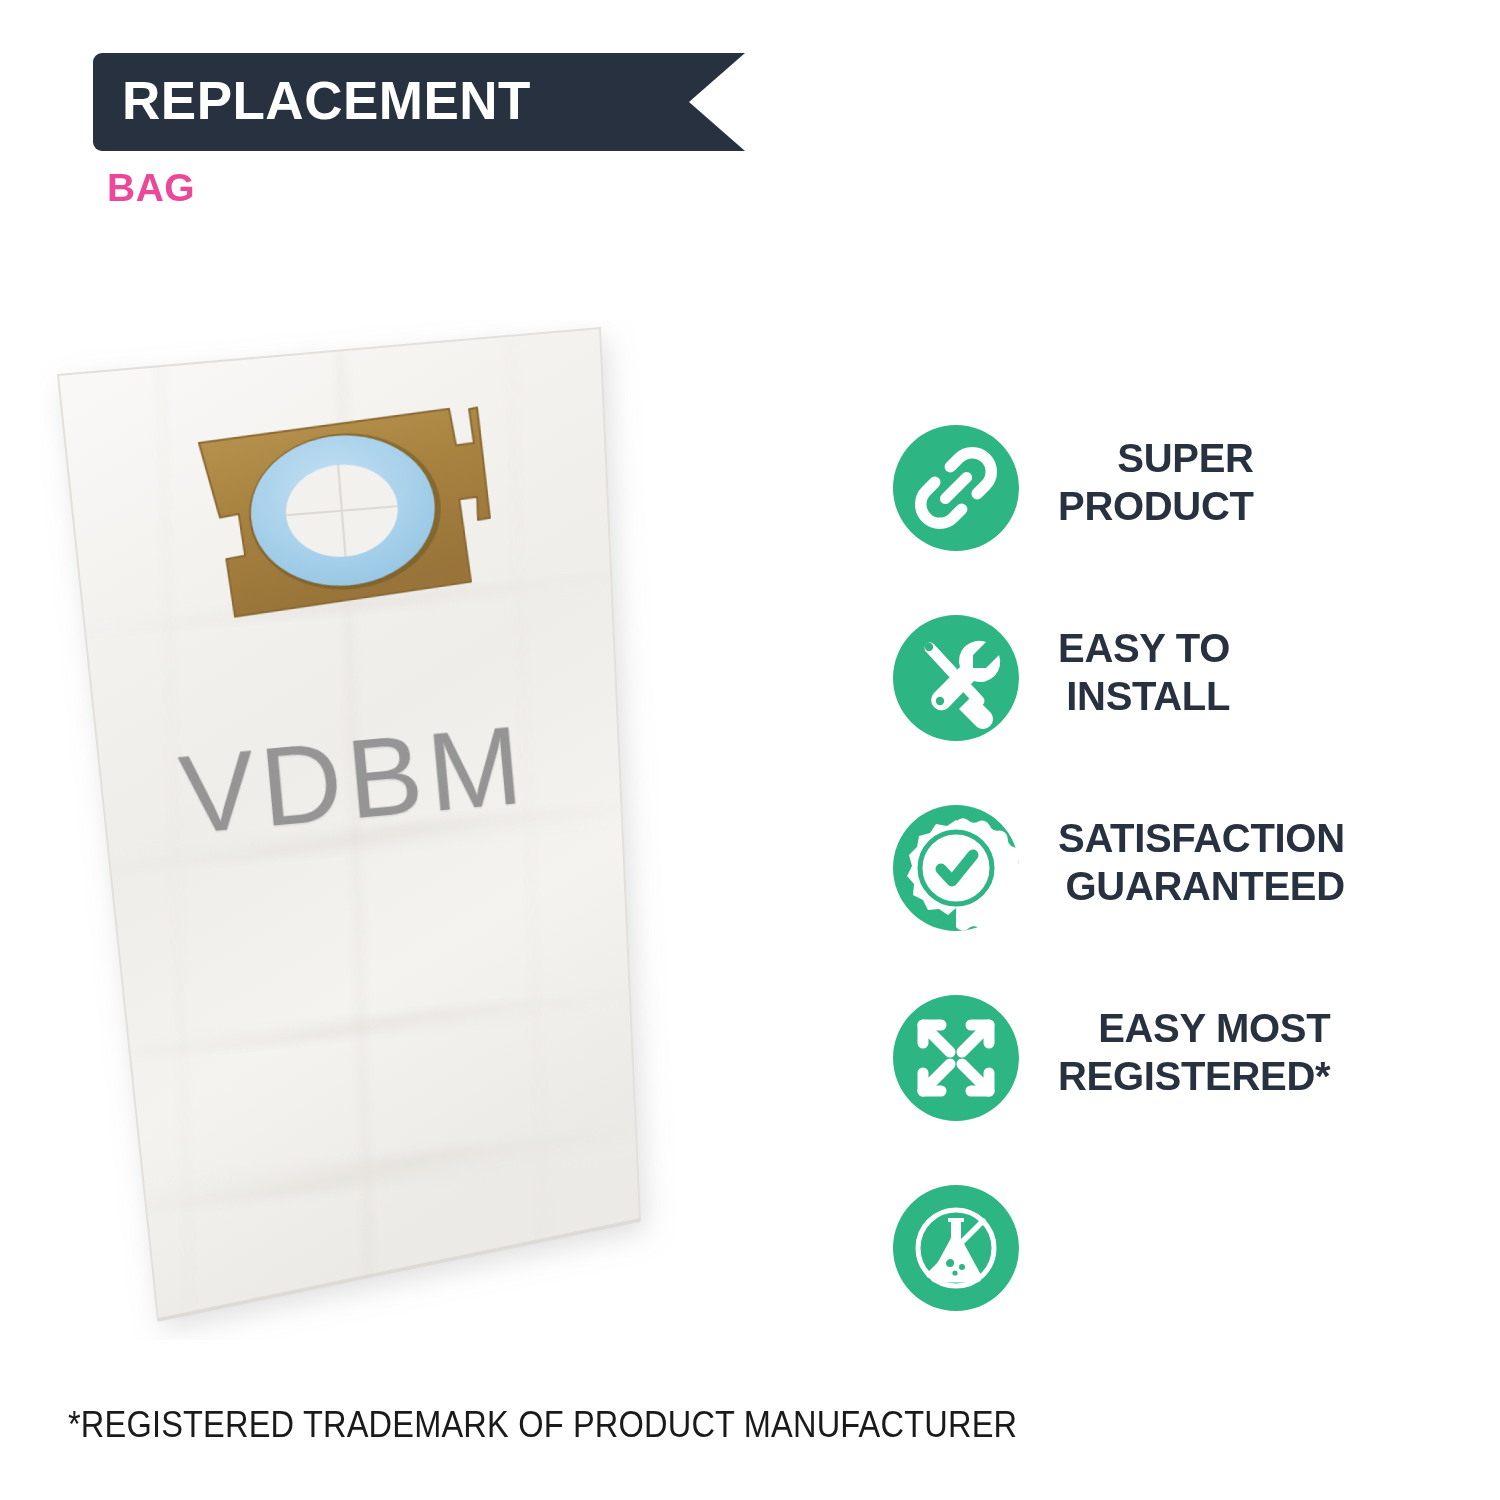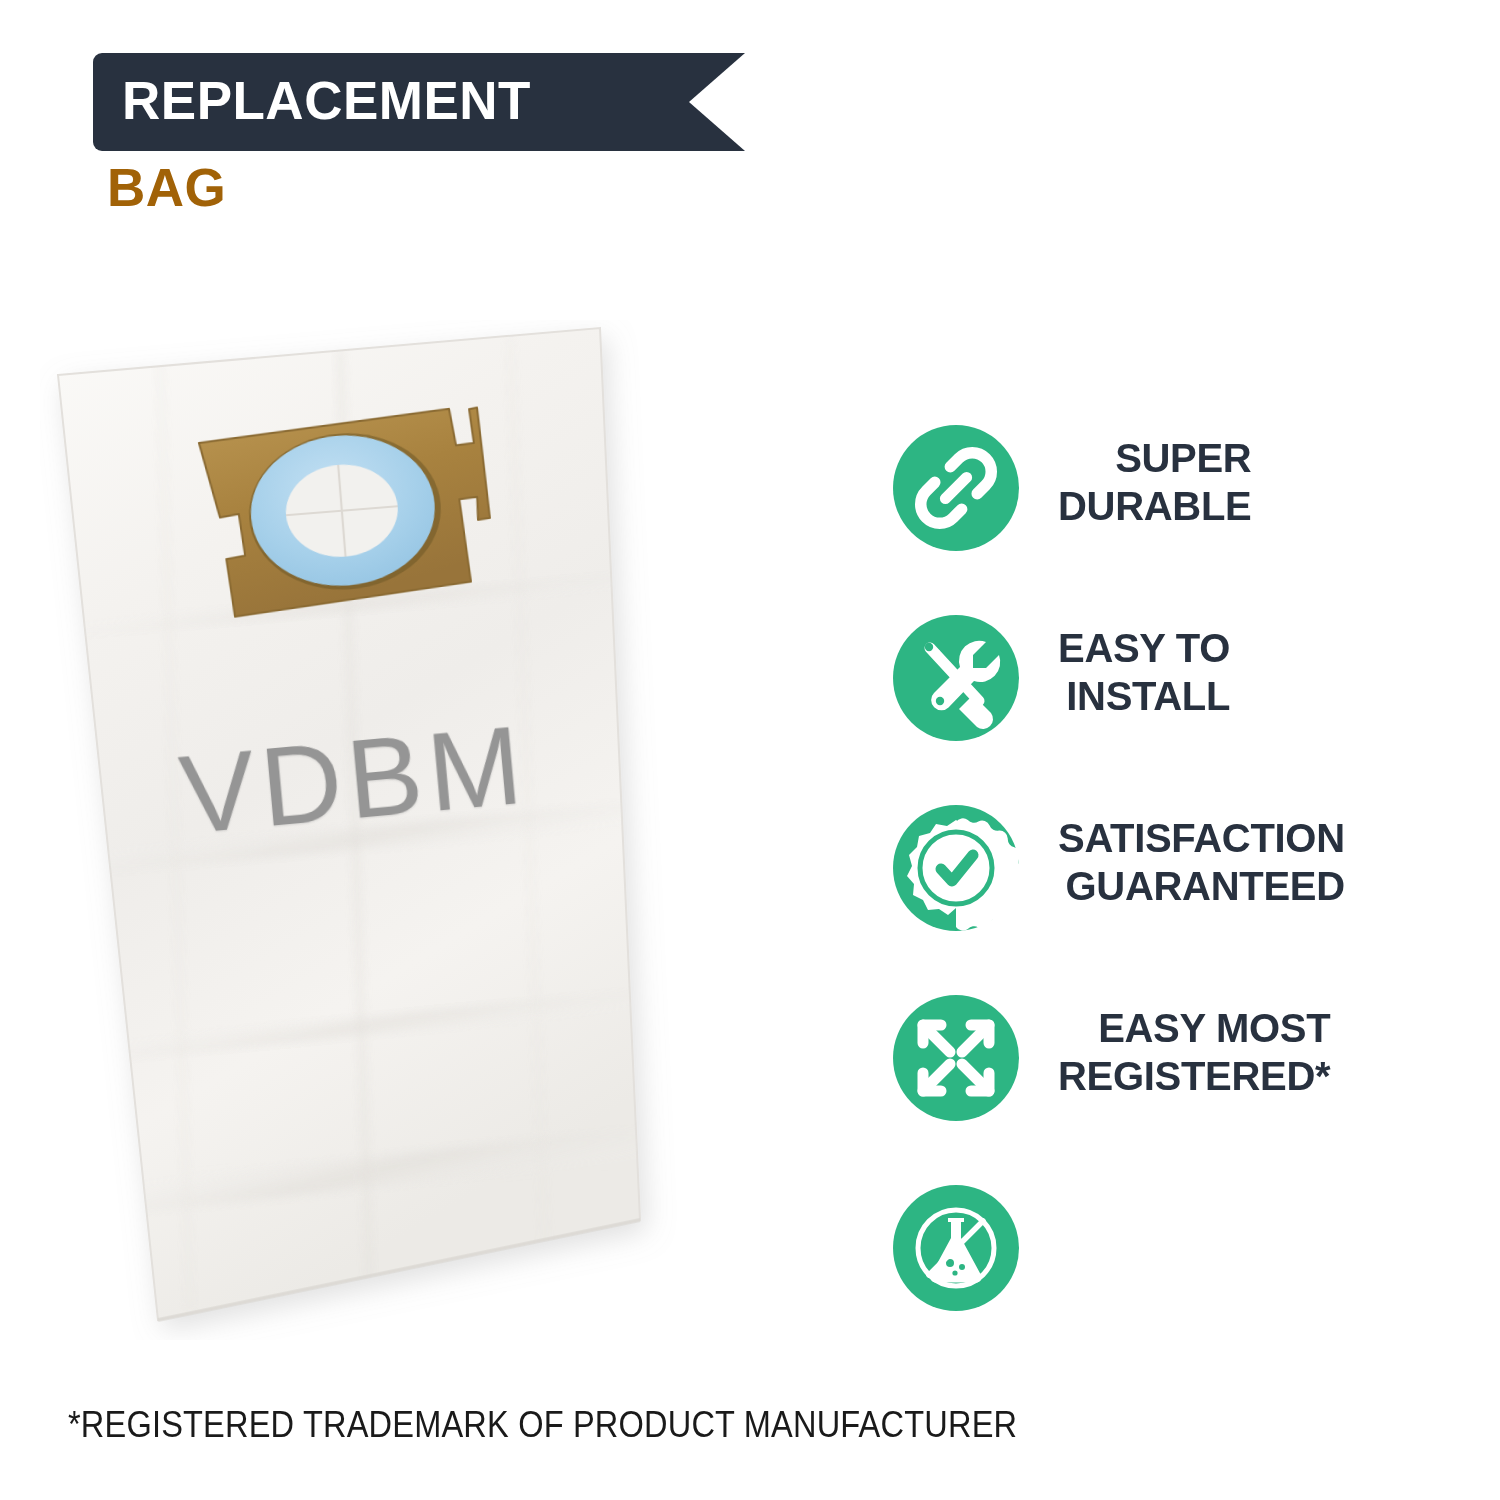--- a/index.html
+++ b/index.html
@@ -44,24 +44,24 @@
     font-weight: bold;
     letter-spacing: 0.5px;
     color: #ffffff;
     line-height: 62px;
     white-space: nowrap;
   }
   #subtitle {
     position: absolute;
     left: 14px;
     top: 104px;
-    font-size: 53px;
+    font-size: 39px;
     font-weight: bold;
     letter-spacing: 0.5px;
-    color: #a16207;
+    color: #ec4899;
     line-height: 62px;
     white-space: nowrap;
   }
 
   
   #product-photo {
     position: absolute;
     left: 40px;
     top: 320px;
     width: 800px;
@@ -254,21 +254,21 @@
         <svg viewBox="0 0 126 126">
           <g transform="rotate(-45 63 63)" fill="none" stroke="#ffffff" stroke-width="11.5" stroke-linecap="round">
             <path d="M52,44 h-12 a19,19 0 0 0 0,38 h12"></path>
             <path d="M74,44 h12 a19,19 0 0 1 0,38 h-12"></path>
             <path d="M48,63 h30" stroke-width="11"></path>
           </g>
         </svg>
       </div>
       <div class="feature-text">
         <span class="l1">SUPER</span>
-        <span class="l2">DURABLE</span>
+        <span class="l2">PRODUCT</span>
       </div>
     </div>
 
     <div class="feature-row">
       <div class="feature-icon-circle">
         <svg viewBox="0 0 126 126">
 
           <g fill="#ffffff">
             <path d="M36,28 L47,36 L44,43 L33,35 Z"></path>
             <path d="M42,38 L95,92 a8,8 0 0 1 -11,11 L31,49 Z" opacity="0"></path>

